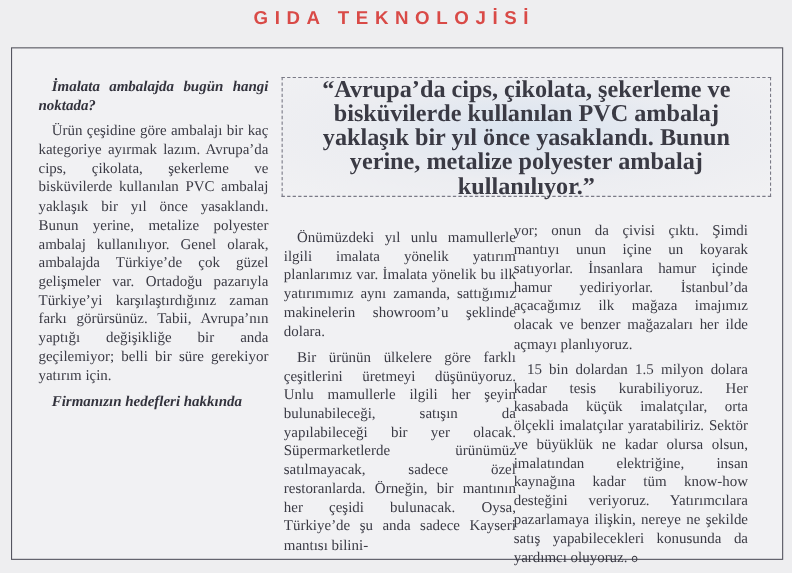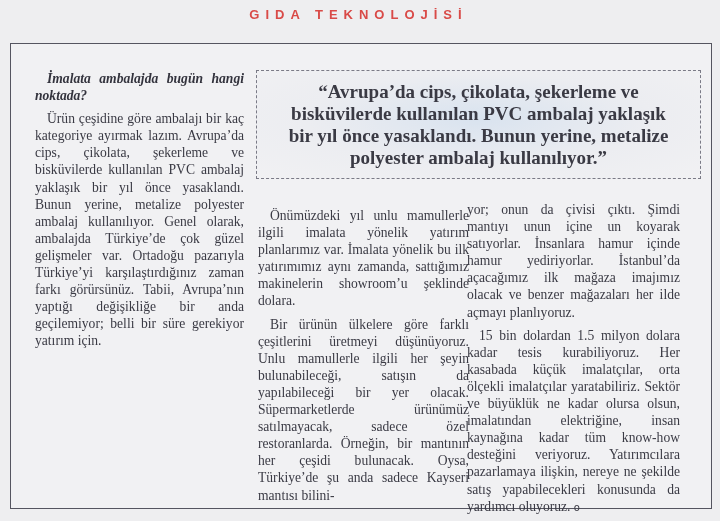--- a/index.html
+++ b/index.html
@@ -6,21 +6,21 @@
   body {
     width:720px; height:521px; overflow:hidden;
     background:#eeeef0;
     font-family:"Liberation Serif", "DejaVu Serif", serif;
     color:#3a3a44;
     position:relative;
   }
   .header {
     position:absolute; top:7px; left:0; width:717px; text-align:center;
     font-family:"Liberation Sans", "DejaVu Sans", sans-serif;
-    font-weight:bold; font-size:13px; letter-spacing:6px; color:#d94a47;
+    font-weight:bold; font-size:17px; letter-spacing:6px; color:#d94a47;
   }
   .frame {
     position:absolute; left:10px; top:43px; width:702px; height:466px;
     border:1px solid #555560; box-sizing:border-box;
     background:#f1f1f3;
   }
   .col {
     position:absolute; font-size:13.6px; line-height:17.1px; text-align:justify;
     hyphens:manual;
   }
@@ -29,39 +29,40 @@
   .col p.gap { margin-top:6px; }
   .col .q { font-weight:bold; font-style:italic; color:#33333d; }
   .c1 { left:35px; top:64px; width:209px; }
   .c2 { left:258px; top:201px; width:211px; }
   .c3 { left:467px; top:201px; width:213px; }
   .pull {
     position:absolute; left:256px; top:70px; width:445px; height:109px;
     border:1px dashed #7a7a86; box-sizing:border-box;
     background:radial-gradient(ellipse at 50% 45%, #d9e3ef 0%, #ecedf1 55%, #f1f1f3 100%);
     display:flex; align-items:center; justify-content:center; text-align:center;
-    font-weight:bold; font-size:19px; line-height:22px; color:#3a3a44;
+    font-weight:bold; font-size:22px; line-height:22px; color:#3a3a44;
     padding:0 20px;
   }
   .endmark { font-family:"DejaVu Sans", sans-serif; font-size:10px; }
 </style>
 </head>
 <body>
 
 <div class="header">GIDA TEKNOLOJİSİ</div>
 
 <div class="frame"></div>
 
 <div class="pull">
   <span>“Avrupa’da cips, çikolata, şekerleme ve bisküvilerde kullanılan PVC ambalaj yaklaşık bir yıl önce yasaklandı. Bunun yerine, metalize polyester ambalaj kullanılıyor.”</span>
 </div>
 
 <div class="col c1">
   <p class="ind gap q">İmalata ambalajda bugün hangi noktada?</p>
   <p class="ind gap">Ürün çeşidine göre ambalajı bir kaç kategoriye ayırmak lazım. Avrupa’da cips, çikolata, şekerleme ve bisküvilerde kullanılan PVC ambalaj yaklaşık bir yıl önce yasaklandı. Bunun yerine, metalize polyester ambalaj kullanılıyor. Genel olarak, ambalajda Türkiye’de çok güzel gelişmeler var. Ortadoğu pazarıyla Türkiye’yi karşılaştırdığınız zaman farkı görürsünüz. Tabii, Avrupa’nın yaptığı değişikliğe bir anda geçilemiyor; belli bir süre gerekiyor yatırım için.</p>
+  <p class="ind gap q">Firmanızın hedefleri hakkında</p>
 </div>
 
 <div class="col c2">
   <p class="ind gap">Önümüzdeki yıl unlu mamullerle ilgili imalata yönelik yatırım planlarımız var. İmalata yönelik bu ilk yatırımımız aynı zamanda, sattığımız makinelerin showroom’u şeklinde dolara.</p>
   <p class="ind gap">Bir ürünün ülkelere göre farklı çeşitlerini üretmeyi düşünüyoruz. Unlu mamullerle ilgili her şeyin bulunabileceği, satışın da yapılabileceği bir yer olacak. Süpermarketlerde ürünümüz satılmayacak, sadece özel restoranlarda. Örneğin, bir mantının her çeşidi bulunacak. Oysa, Türkiye’de şu anda sadece Kayseri mantısı bilini-</p>
 </div>
 
 <div class="col c3">
   <p>yor; onun da çivisi çıktı. Şimdi mantıyı unun içine un koyarak satıyorlar. İnsanlara hamur içinde hamur yediriyorlar. İstanbul’da açacağımız ilk mağaza imajımız olacak ve benzer mağazaları her ilde açmayı planlıyoruz.</p>
   <p class="ind gap"><span>15 bin dolardan 1.5 milyon dolara kadar tesis kurabiliyoruz. Her kasabada küçük imalatçılar, orta ölçekli imalatçılar yaratabiliriz. Sektör ve büyüklük ne kadar olursa olsun, imalatından elektriğine, insan kaynağına kadar tüm know-how desteğini veriyoruz. Yatırımcılara pazarlamaya ilişkin, nereye ne şekilde satış yapabilecekleri konusunda da yardımcı oluyoruz.</span> <span class="endmark">o</span></p>

